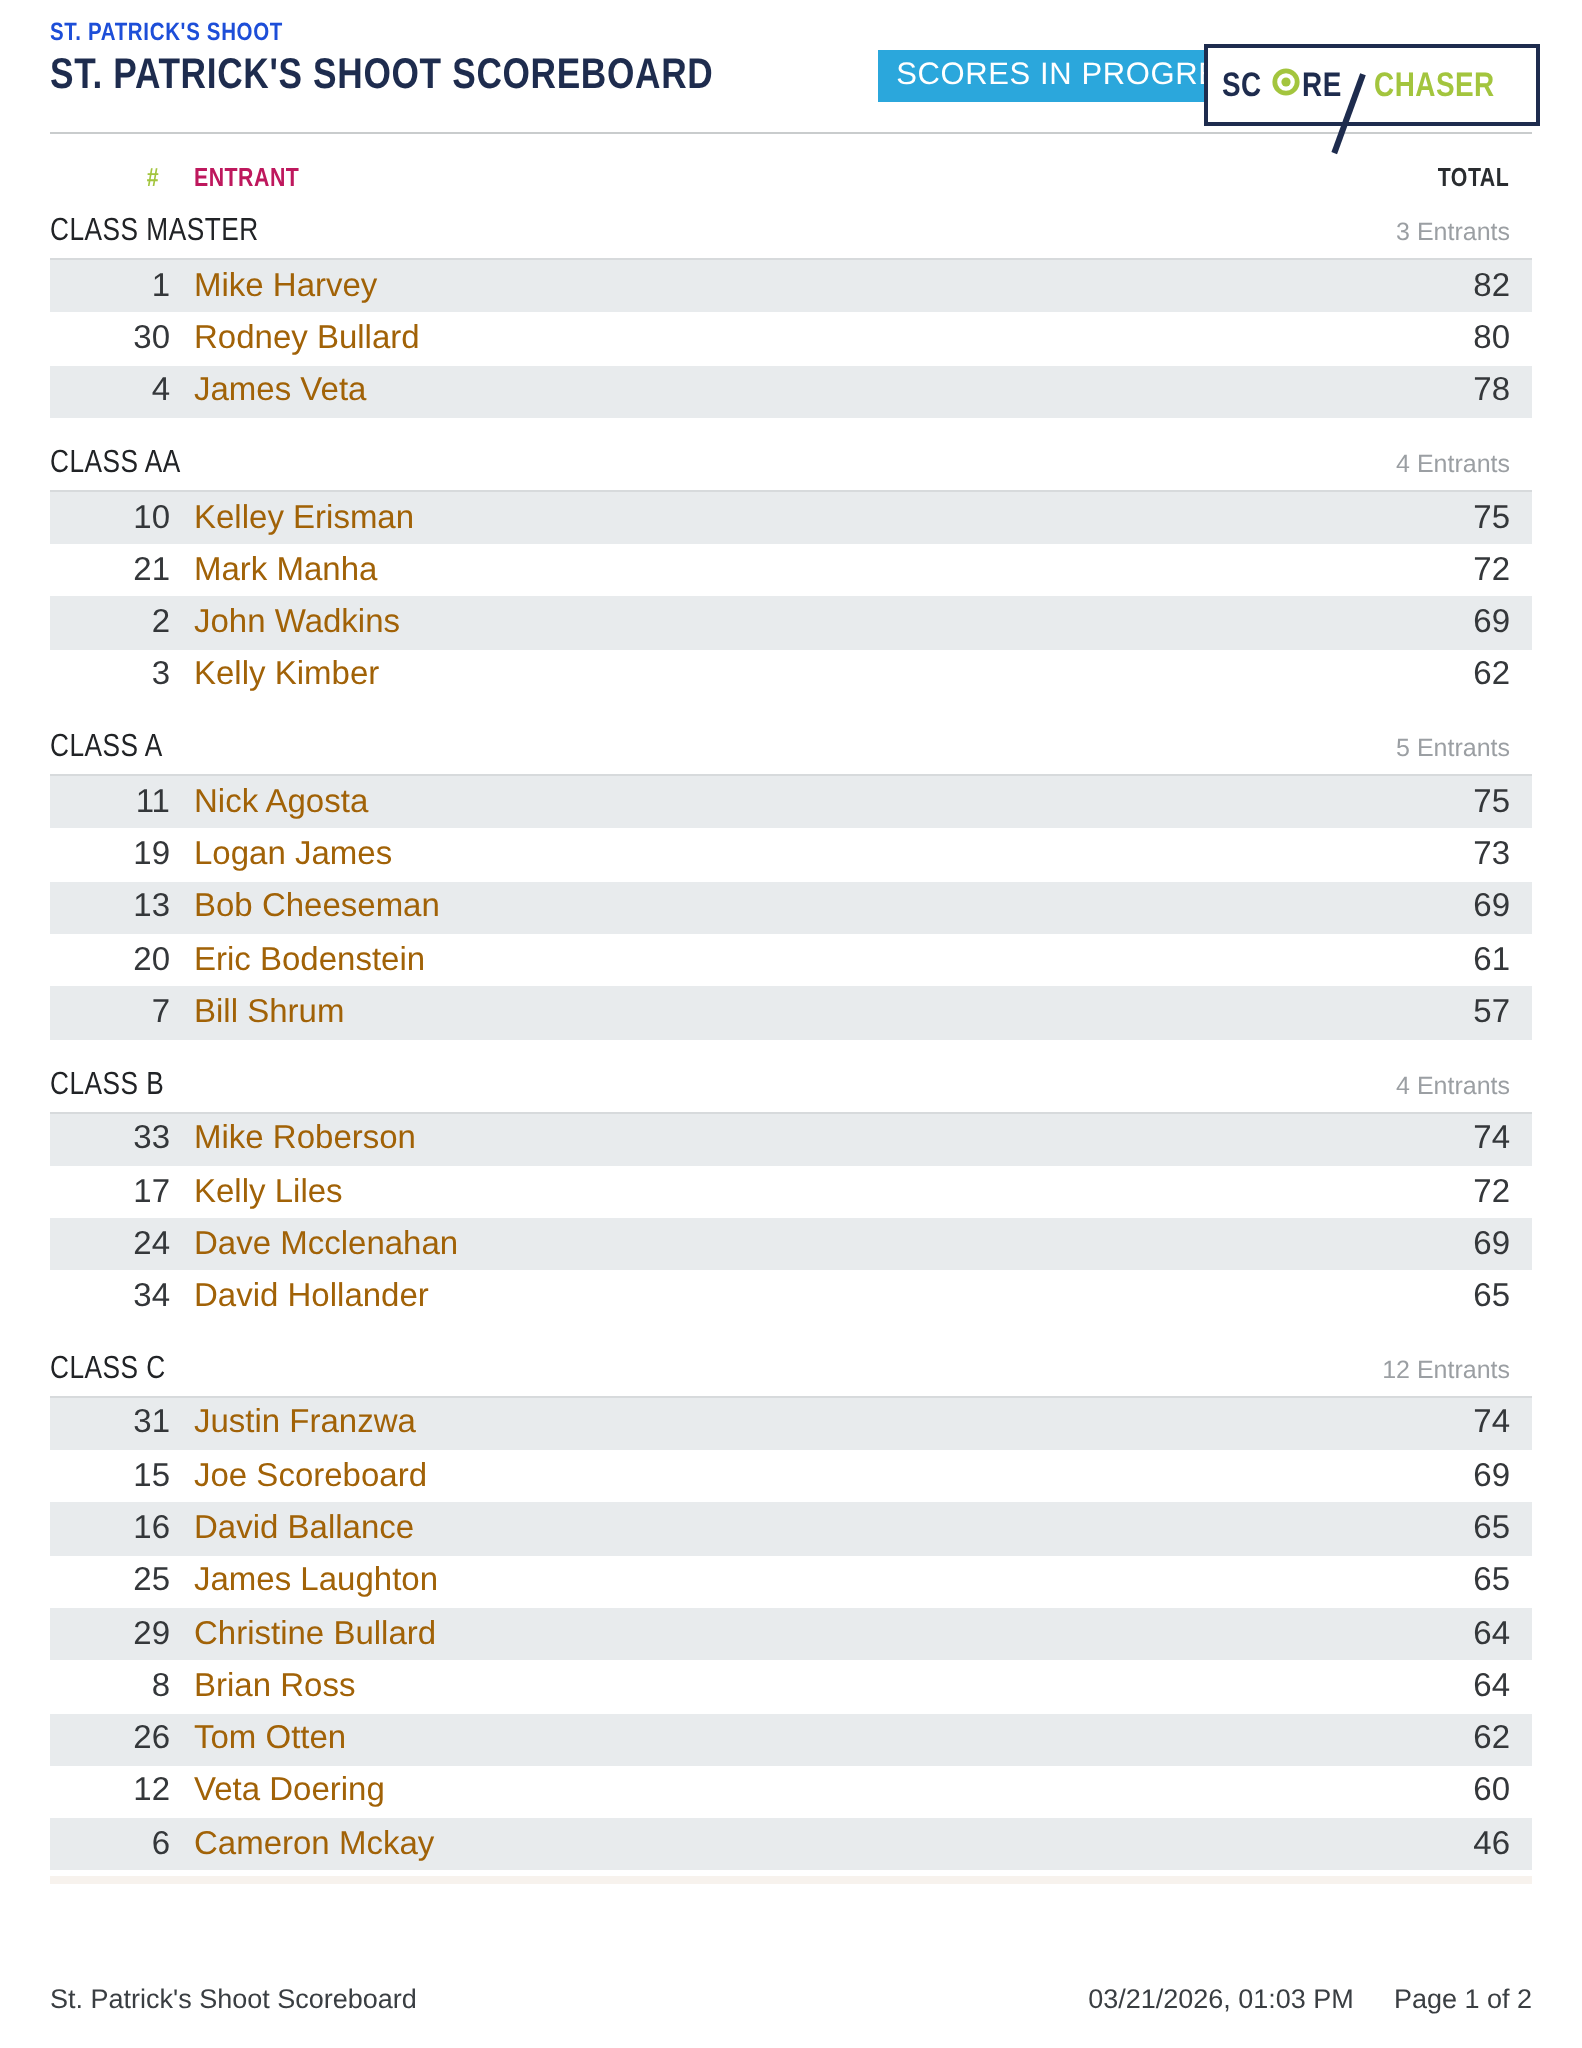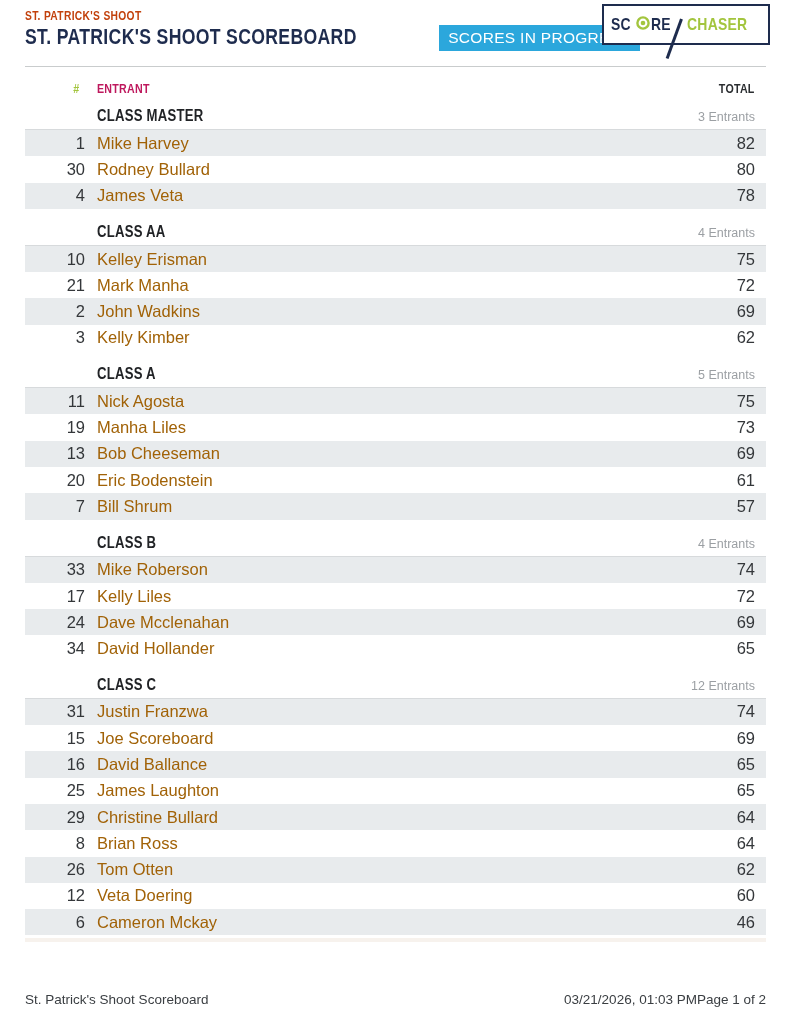--- a/index.html
+++ b/index.html
@@ -16,34 +16,34 @@
 
   
   .cond { display: inline-block; transform: scaleX(0.82); transform-origin: 0 50%; white-space: nowrap; }
   .cond-r { display: inline-block; transform: scaleX(0.82); transform-origin: 100% 50%; white-space: nowrap; }
 
   
   .doc-header { position: relative; height: 66px; }
   .title-block { position: absolute; left: 25px; top: 8px; }
   .eyebrow {
     font-size: 12.5px; font-weight: 700; letter-spacing: 0.4px;
-    color: #c2410c; line-height: 16px;
+    color: #1d4ed8; line-height: 16px;
   }
   .main-title {
     font-size: 21.5px; font-weight: 700; letter-spacing: 0.4px;
     color: #1e2c4e; line-height: 27px;
   }
   .status-badge {
     position: absolute; right: 151px; top: 25px;
     background: #2ba7dc; color: #ffffff;
     font-size: 15.5px; letter-spacing: 0.3px;
     padding: 3px 9px 4px; line-height: 19px;
   }
   .logo {
-    position: absolute; right: 21px; top: 4px;
+    position: absolute; right: 21px; top: 22px;
     border: 2px solid #1e2c4e; background: #fff;
     height: 41px; display: flex; align-items: center;
     padding: 16px 7px; font-weight: 700; font-size: 17px; letter-spacing: 0.3px;
   }
   .logo .navy { color: #1e2c4e; }
   .logo .green { color: #a3c53e; }
   .logo-target { display: inline-block; margin: 0 1px; }
   .logo-slash-wrap { position: relative; width: 12px; height: 100%; }
   .logo-slash {
     position: absolute; left: 5px; top: -3px;
@@ -62,38 +62,38 @@
   .col-entrant { margin-left: 12px; color: #be185d; flex: 1; }
   .col-total { color: #2a2d30; text-align: center; padding-right: 11px; }
 
   
   .section { margin-top: 14px; }
   .section:first-of-type { margin-top: 3px; }
   .section-header {
     display: flex; align-items: baseline; justify-content: space-between;
     height: 22px; padding-bottom: 2px;
   }
-  .class-name { font-size: 16px; font-weight: 700; letter-spacing: 0.3px; color: #212326; margin-left: 72px; }
+  .class-name { font-size: 16px; font-weight: 400; letter-spacing: 0.3px; color: #212326; }
   .entrants { font-size: 12.5px; color: #9b9fa3; padding-right: 11px; }
   .rows { border-top: 1px solid #d7dadc; }
   .row { display: flex; align-items: center; height: 26.3px; font-size: 16.5px; }
   .row.stripe { background: #e8ebed; }
   .row .num { width: 60px; text-align: right; color: #34373a; }
   .row .name { margin-left: 12px; flex: 1; color: #a16207; }
   .row .total { text-align: left; padding-right: 11px; color: #34373a; }
 
   .clipped-sliver { height: 4px; margin-top: 3px; background: #f7f2ed; }
 
   
   .doc-footer {
     position: absolute; left: 25px; right: 25px; bottom: 17px;
     display: flex; align-items: baseline; font-size: 13.5px; color: #3a3e42;
   }
   .footer-left { flex: 1; }
-  .footer-right { display: flex; }
+  .footer-right { display: flex; gap: 20px; }
 </style>
 </head>
 <body>
 
 <div class="page">
 
   <div class="doc-header">
     <div class="title-block">
       <div class="eyebrow"><span class="cond">ST. PATRICK'S SHOOT</span></div>
       <div class="main-title"><span class="cond">ST. PATRICK'S SHOOT SCOREBOARD</span></div>
@@ -182,21 +182,21 @@
             <span class="entrants">5 Entrants</span>
           </div>
           <div class="rows">
             <div class="row stripe">
               <span class="num">11</span>
               <span class="name">Nick Agosta</span>
               <span class="total">75</span>
             </div>
             <div class="row">
               <span class="num">19</span>
-              <span class="name">Manha Liles</span>
+              <span class="name">Logan James</span>
               <span class="total">73</span>
             </div>
             <div class="row stripe">
               <span class="num">13</span>
               <span class="name">Bob Cheeseman</span>
               <span class="total">69</span>
             </div>
             <div class="row">
               <span class="num">20</span>
               <span class="name">Eric Bodenstein</span>

